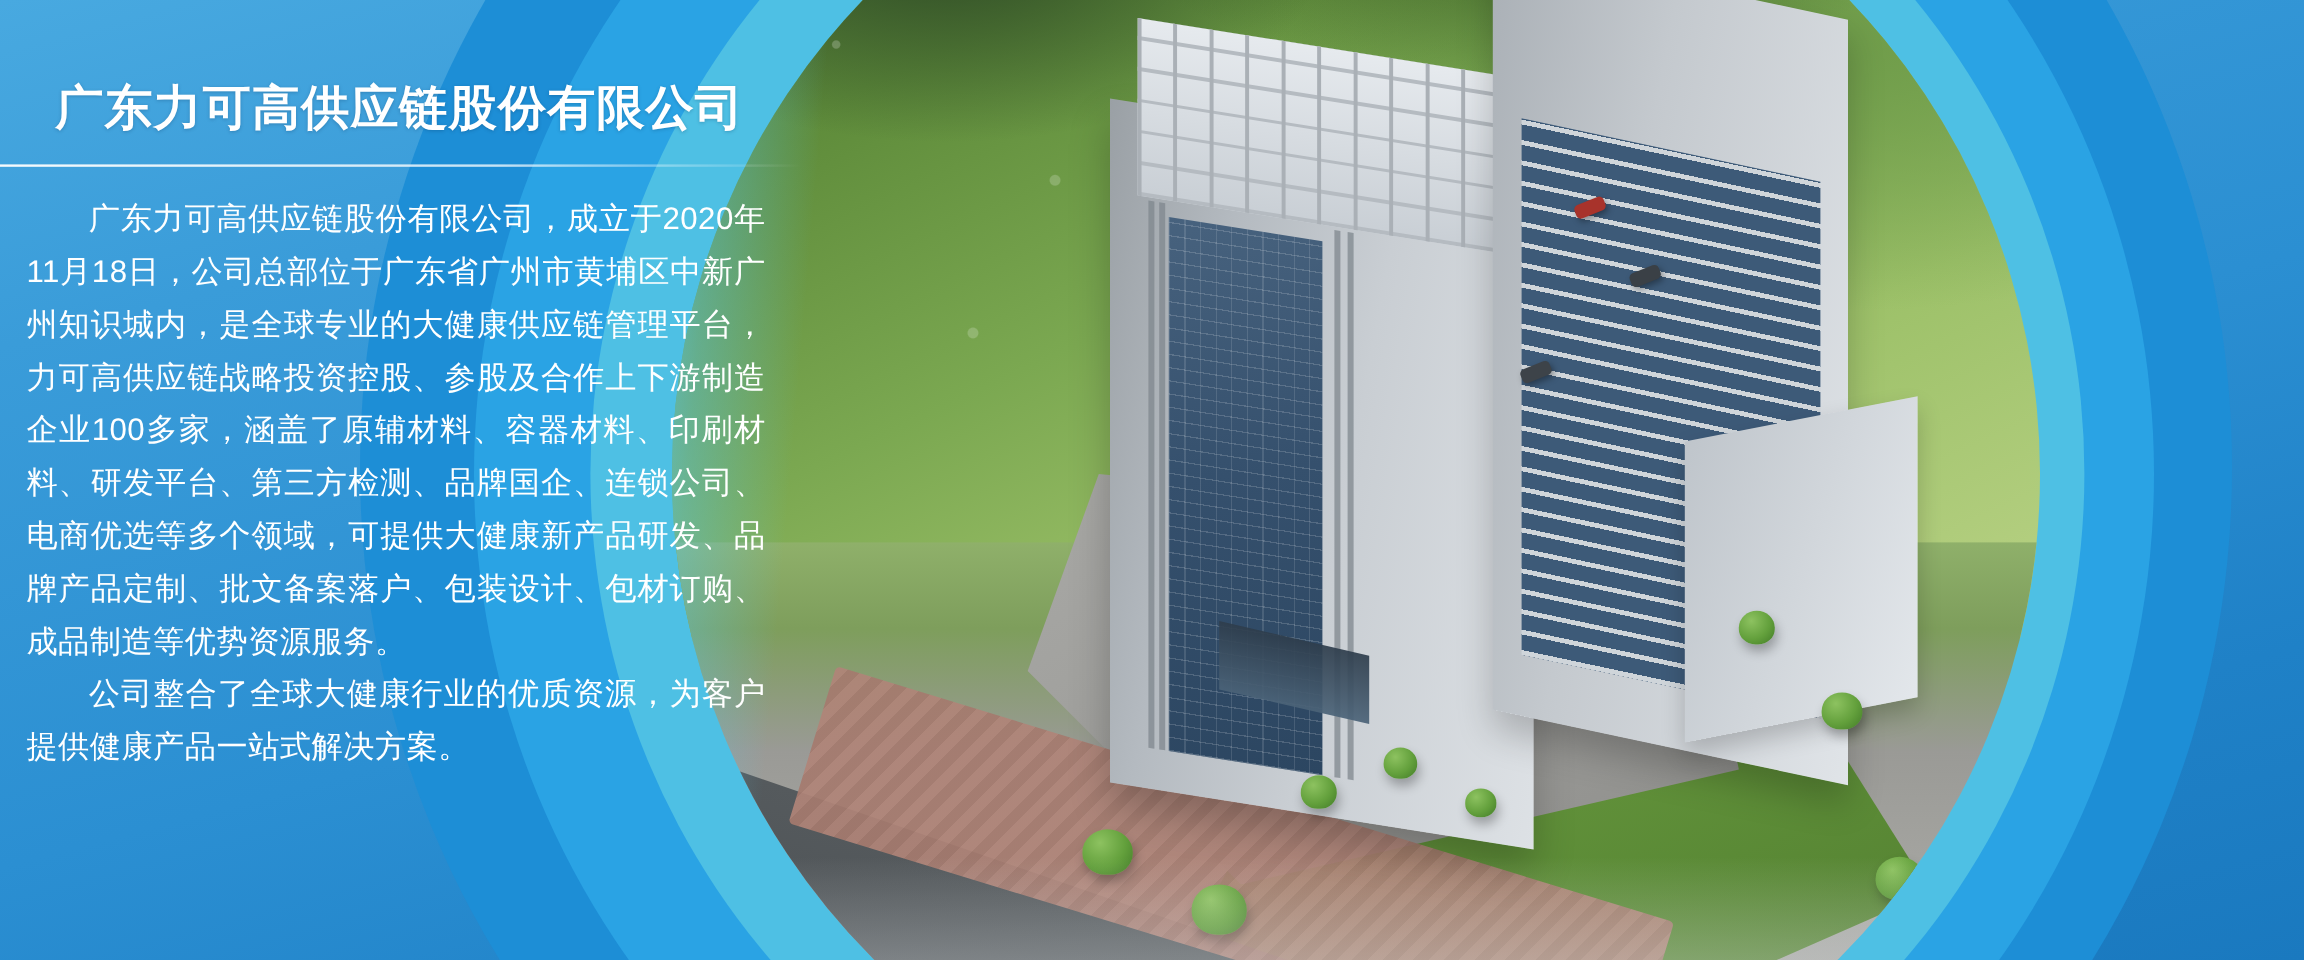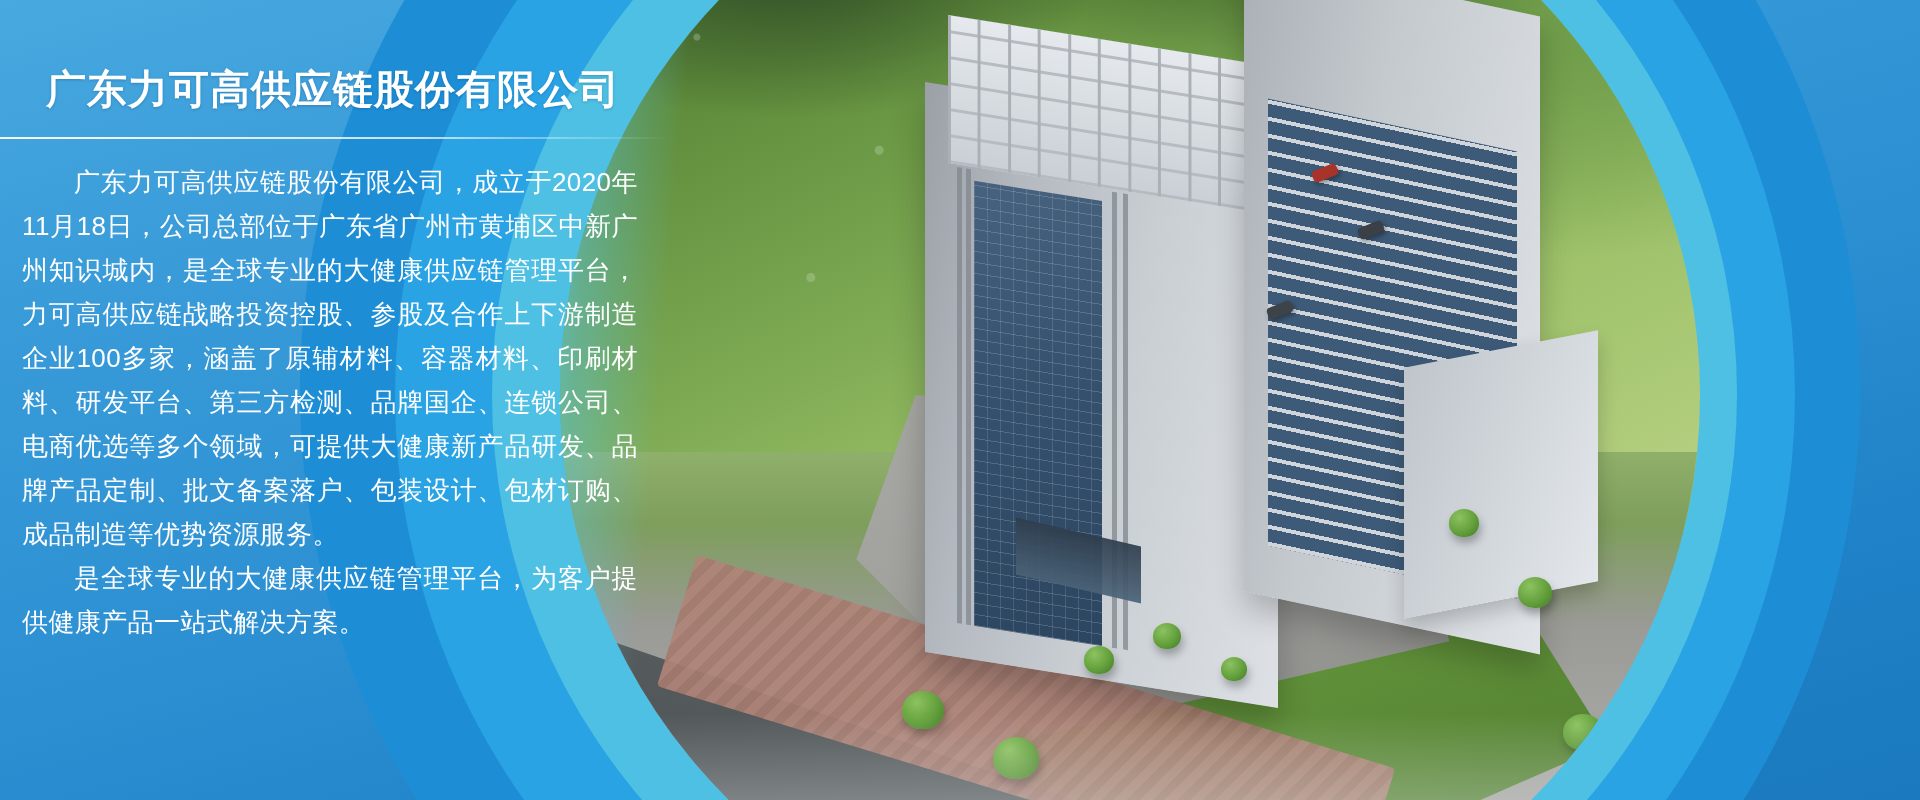--- a/index.html
+++ b/index.html
@@ -228,17 +228,17 @@
       <div class="ph-haze"></div>
     </div>
     <div class="photo-fade"></div>
   </div>
 
   <div class="panel">
     <div class="title">广东力可高供应链股份有限公司</div>
     <div class="rule"></div>
     <div class="body">
       <p>广东力可高供应链股份有限公司，成立于2020年11月18日，公司总部位于广东省广州市黄埔区中新广州知识城内，是全球专业的大健康供应链管理平台，力可高供应链战略投资控股、参股及合作上下游制造企业100多家，涵盖了原辅材料、容器材料、印刷材料、研发平台、第三方检测、品牌国企、连锁公司、电商优选等多个领域，可提供大健康新产品研发、品牌产品定制、批文备案落户、包装设计、包材订购、成品制造等优势资源服务。</p>
-      <p>是全球专业的大健康供应链管理平台，为客户提供健康产品一站式解决方案。</p>
+      <p>公司整合了全球大健康行业的优质资源，为客户提供健康产品一站式解决方案。</p>
     </div>
   </div>
 
 </div>
 
 </body></html>

